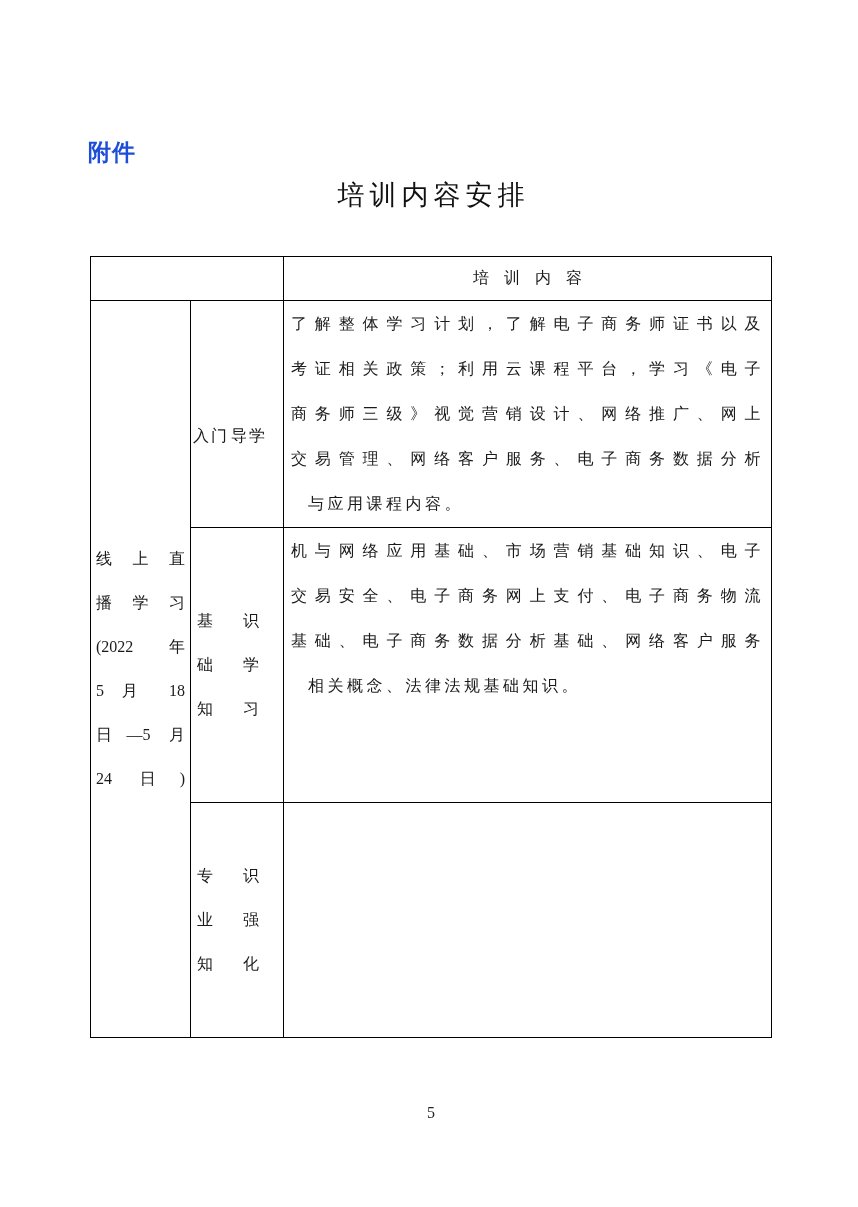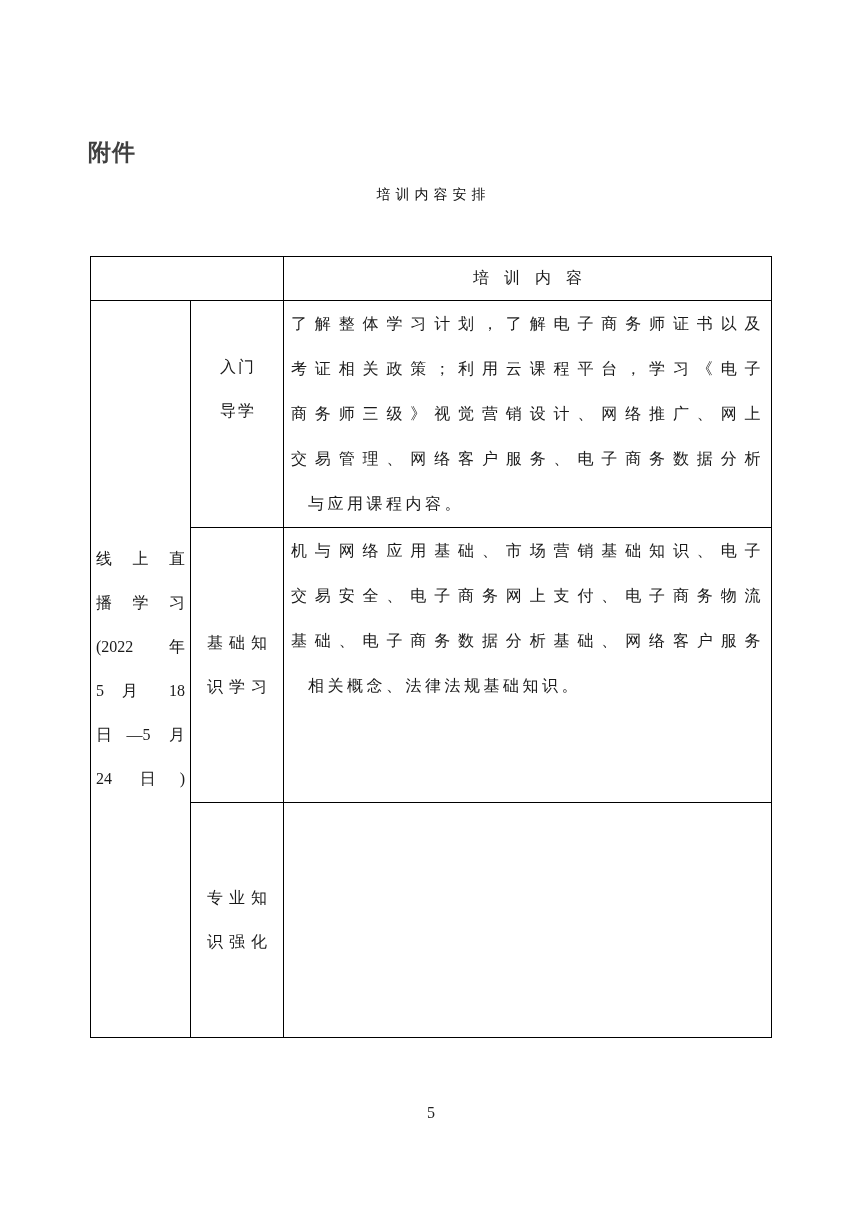--- a/index.html
+++ b/index.html
@@ -13,28 +13,28 @@
   }
 
   .attachment {
     position: absolute;
     left: 88px; top: 137px;
     font-family: "Liberation Sans", "DejaVu Sans", sans-serif;
     font-weight: bold;
     font-size: 23px;
     line-height: 30px;
     letter-spacing: 1px;
-    color: #404040;
+    color: #1d4ed8;
   }
 
   .doc-title {
     position: absolute;
     left: 90px; top: 180px; width: 682px;
     text-align: center;
-    font-size: 14px;
+    font-size: 27px;
     line-height: 30px;
     letter-spacing: 5px;
     padding-left: 5px; 
     color: #111;
   }
 
   .tbl {
     position: absolute;
     left: 90px; top: 256px;
     width: 682px; height: 782px;
@@ -64,21 +64,21 @@
   }
   .span-inner { width: 100%; }
   .span-line {
     line-height: 44px;
     text-align: justify;
     text-align-last: justify;
     white-space: nowrap;
   }
 
   .label-cell {
-    display: flex; flex-direction: column;
+    display: flex; flex-direction: row;
     align-items: center; justify-content: center;
     line-height: 44px;
   }
   .label-cell.top-bias { justify-content: flex-start; padding-top: 44px; }
   .ls-sm { letter-spacing: 2px; padding-left: 2px; }
   .ls-md { letter-spacing: 6px; padding-left: 6px; }
 
   .content-cell { padding: 0 7px; overflow: hidden; }
   .cl {
     line-height: 45px;

